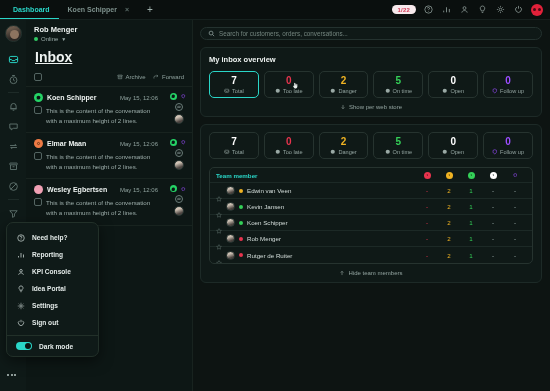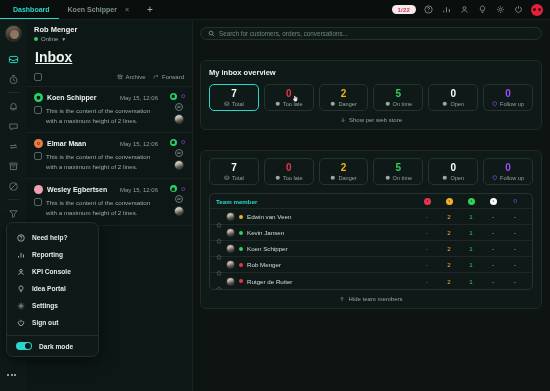--- a/index.html
+++ b/index.html
@@ -58,21 +58,21 @@
   .conv-text { font-size: 6.2px; line-height: 1.55; color: #9cadaa; }
   .conv-right { position: absolute; right: 5px; top: 6px; display: flex; flex-direction: column; align-items: center; gap: 3px; }
   .cr-row { display: flex; gap: 3px; }
   .mini { width: 7px; height: 7px; border-radius: 50%; display: flex; align-items: center; justify-content: center; }
   .mini svg { width: 4.5px; height: 4.5px; }
   .bubble { width: 8px; height: 8px; border: 1px solid #6b7d79; border-radius: 50%; display:flex; align-items:center; justify-content:center; }
   .bubble svg { width: 4px; height: 4px; }
   .sm-av { width: 10px; height: 10px; border-radius: 50%; background: linear-gradient(160deg,#cfc2b4 30%, #4b4440 75%); border: 1px solid #2a3734; }
 
   
-  .main { flex: 1; padding: 7px 8px 0 7px; overflow: hidden; display: flex; flex-direction: column; gap: 20px; }
+  .main { flex: 1; padding: 7px 8px 0 7px; overflow: hidden; display: flex; flex-direction: column; gap: 7px; }
   .search { height: 13px; border: 1px solid #24322f; border-radius: 7px; display: flex; align-items: center; gap: 4px; padding: 0 7px; background: #0f1917; }
   .search svg { width: 7px; height: 7px; color: #9cadaa; }
   .search-ph { font-size: 6.3px; color: #74857f; }
 
   .card { border: 1px solid #1d2a27; border-radius: 6px; background: #0f1917; padding: 7px 8px 6px; }
   .card-head { display: flex; align-items: center; margin-bottom: 7px; }
   .card-title { font-size: 7.5px; font-weight: bold; color: #eef3f1; }
   .card-head-right { margin-left: auto; display: flex; align-items: center; gap: 7px; }
   .dd { border: 1px solid #2a3734; border-radius: 7px; padding: 2px 6px; display: flex; align-items: center; gap: 5px; font-size: 6px; color: #c5d2cf; }
   .dd svg { width: 5px; height: 5px; }

